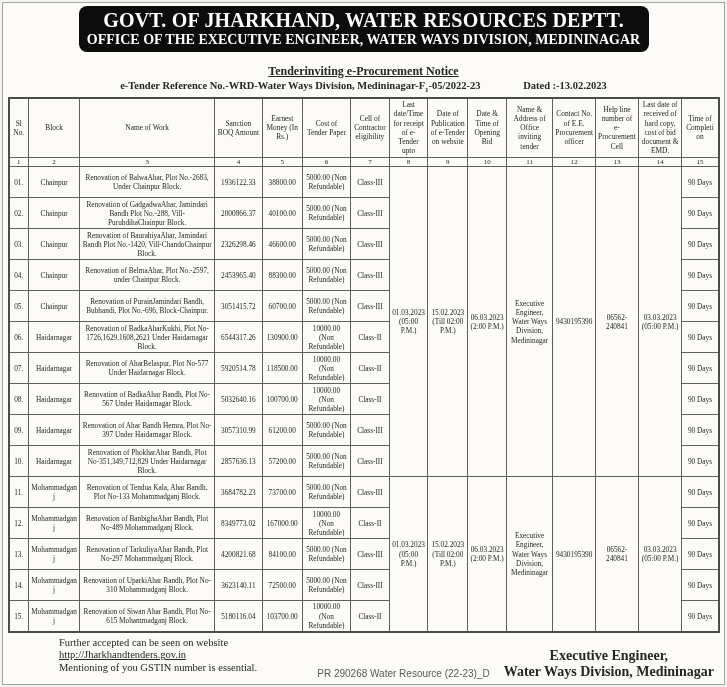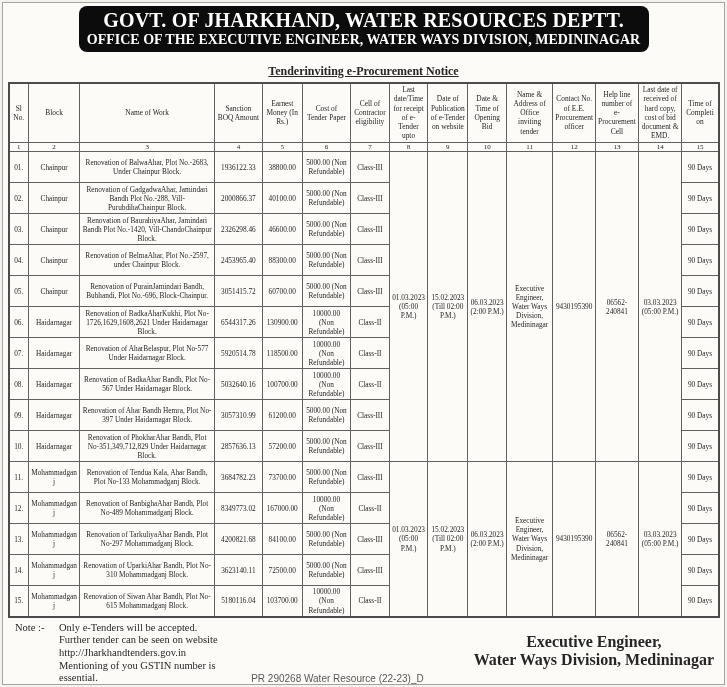--- a/index.html
+++ b/index.html
@@ -54,40 +54,44 @@
   .tender td.merged { vertical-align:middle; }
   
   .footer {
     display:flex; align-items:flex-start;
     margin:4px 10px 0 12px;
   }
   .note { flex:1.32; font-size:10.5px; line-height:1.2; }
   .note-row { display:block; }
   .note-row .note-label { display:inline-block; width:44px; }
   .note-row.indent { padding-left:44px; }
-  .site { color:inherit; cursor:pointer;text-align:center; }
+  .site { text-decoration:underline; color:inherit; cursor:pointer;text-align:center; }
   .pr {
     font-family:"Liberation Sans","DejaVu Sans",sans-serif;
     font-size:10px; color:#585858;
     align-self:flex-end; margin:0 14px 1px 0; white-space:nowrap;
   }
-  .sign { font-weight:bold; font-size:16px; text-align:center; white-space:nowrap; padding-top:11px;margin-left:36px; }
+  .sign { font-weight:bold; font-size:14px; text-align:center; white-space:nowrap; padding-top:11px; }
 </style>
 </head>
 <body>
 
 <div class="page">
 
   <div class="banner">
     <div class="banner-l1">GOVT. OF JHARKHAND, WATER RESOURCES DEPTT.</div>
     <div class="banner-l2">OFFICE OF THE EXECUTIVE ENGINEER, WATER WAYS DIVISION, MEDININAGAR</div>
   </div>
 
   <div class="notice-title">Tenderinviting e-Procurement Notice</div>
 
+  <div class="ref-line">
+    <span><span>e-Tender Reference No.-WRD-Water Ways Division, Medininagar-F</span><sub>1</sub><span>-05/2022-23</span></span>
+    <span class="dated">Dated :-13.02.2023</span>
+  </div>
 
   <table class="tender">
     <colgroup>
       <col style="width:2.85%">
         <col style="width:7.3%">
         <col style="width:19.2%">
       <col style="width:6.8%">
         <col style="width:5.7%">
         <col style="width:6.9%">
       <col style="width:5.5%">
@@ -299,22 +303,21 @@
           <td class="c-earnest">103700.00</td>
           <td class="c-cost">10000.00 (Non Refundable)</td>
           <td class="c-class">Class-II</td>
           <td class="c-days">90 Days</td>
         </tr>
       </tbody>
   </table>
 
   <div class="footer">
     <div class="note">
-      <div class="note-row"><span class="note-label">Note :-</span><span>Only e-Tenders will be accepted.</span></div>
-      <div class="note-row indent"><span>Further tender can be seen on website</span> <a class="site">http://Jharkhandtenders.gov.in</a></div>
+      <div class="note-row indent"><span>Further accepted can be seen on website</span> <a class="site">http://Jharkhandtenders.gov.in</a></div>
       <div class="note-row indent"><span>Mentioning of you GSTIN number is essential.</span></div>
     </div>
     <div class="pr">PR 290268 Water Resource (22-23)_D</div>
     <div class="sign">
       <div>Executive Engineer,</div>
       <div>Water Ways Division, Medininagar</div>
     </div>
   </div>
 
 </div>

